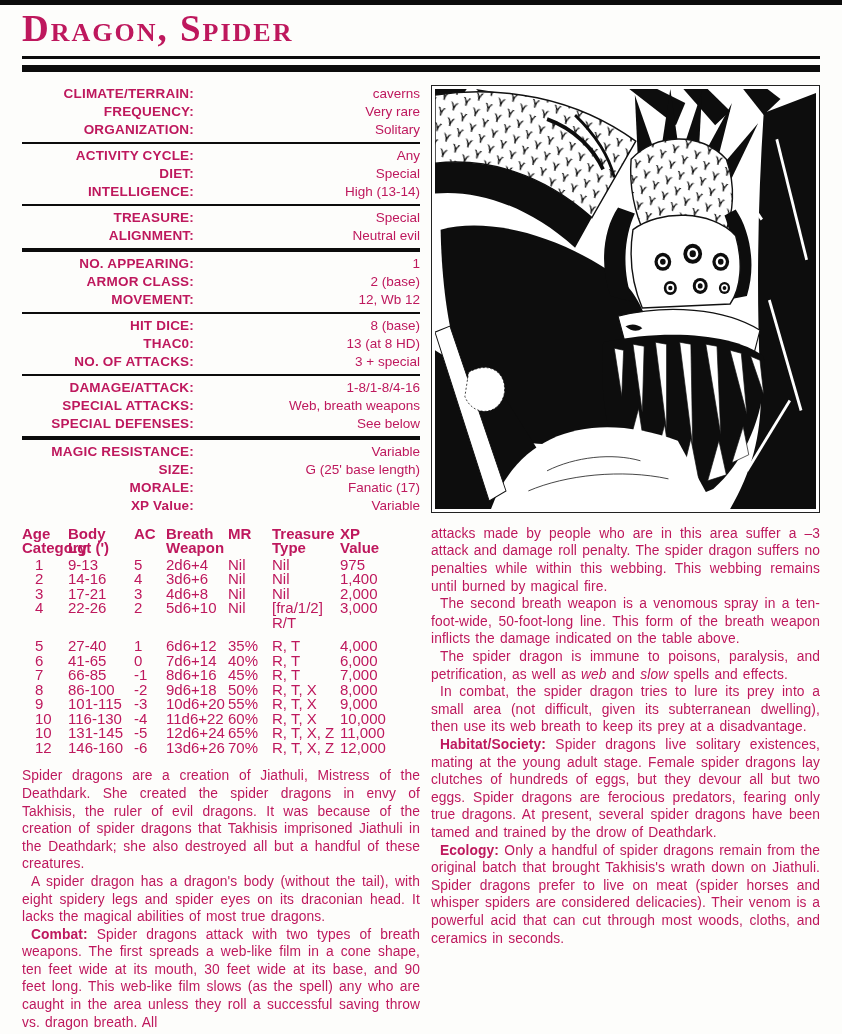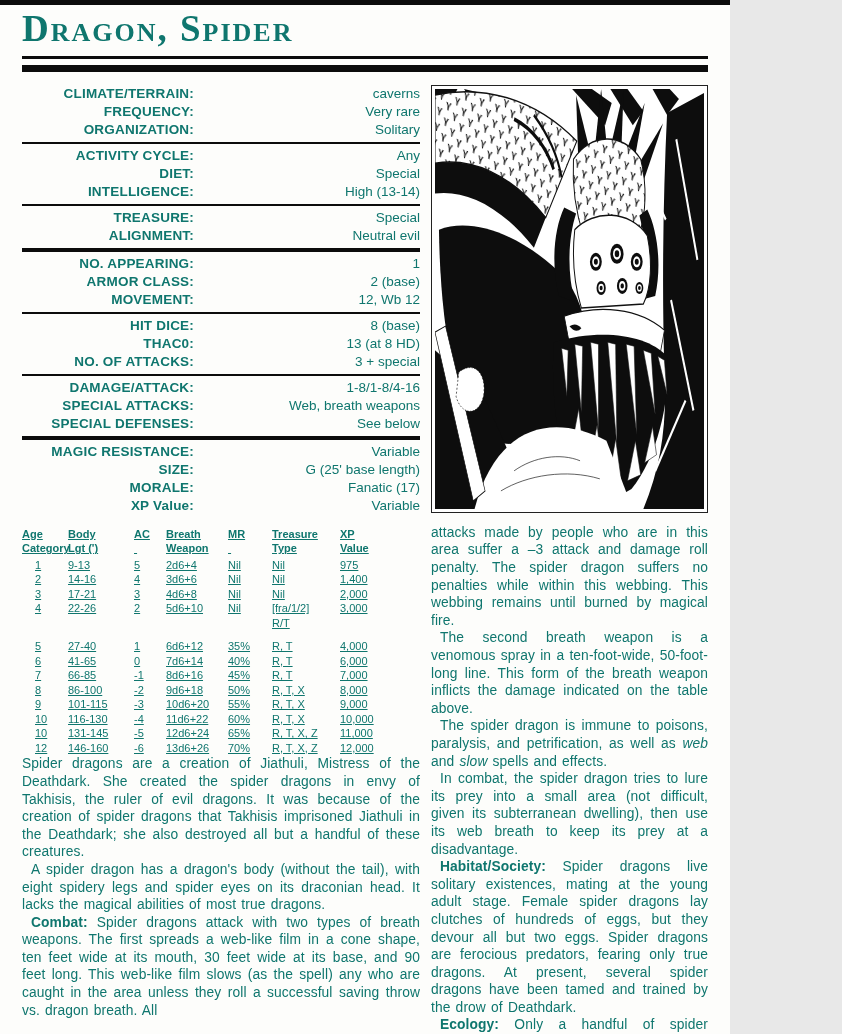--- a/index.html
+++ b/index.html
@@ -1,45 +1,45 @@
 <!DOCTYPE html>
 <html><head>
 <meta charset="utf-8">
 <style>
   html,body{margin:0;padding:0;background:#e8e8e8;}
-  .page{position:relative;width:730px;height:1034px;background:#fdfdfb;box-sizing:border-box;
-        padding:0 22px;overflow:hidden;color:#0f766e;
+  .page{position:relative;width:842px;height:1034px;background:#fdfdfb;box-sizing:border-box;
+        padding:0 22px;overflow:hidden;color:#be185d;
         font-family:"Liberation Sans","DejaVu Sans",sans-serif;}
   .top-bar{position:absolute;left:0;top:0;width:842px;height:5px;background:#0c0c0c;}
   .title{margin:0;padding-top:10px;font-family:"Liberation Serif","DejaVu Serif",serif;
          font-variant:small-caps;font-weight:bold;font-size:37px;letter-spacing:2px;line-height:1.05;}
   .rule{background:#0c0c0c;}
   .rule.thin{height:3px;margin-top:7px;}
   .rule.thick{height:7px;margin-top:6px;}
   .columns{display:flex;gap:11px;margin-top:13px;}
   .col-left{width:398px;flex:none;}
   .col-right{flex:1;min-width:0;}
 
   .stat-block{font-size:13.5px;line-height:18px;}
   .stat-row{display:flex;text-align:right;}
   .stat-label{font-weight:bold;min-width:172px;white-space:nowrap;letter-spacing:.2px;}
   .stat-value{flex:1;}
   .divider{background:#0c0c0c;}
   .divider.thin{height:2px;margin:3px 0;}
   .divider.thick{height:4px;margin:3px 0;}
 
-  .age-table{margin-top:12px;font-size:11px;line-height:14.5px;text-decoration:underline;}
+  .age-table{margin-top:12px;font-size:15px;line-height:14.5px;}
   .t-grid{display:grid;grid-template-columns:46px 66px 32px 62px 44px 68px 60px;}
   .t-grid.hdr{font-weight:bold;margin-bottom:2px;}
   .t-grid.gap{margin-top:9px;}
   .t-cell{padding-right:4px;}
   .t-cell.c0{padding-left:13px;}
   .hdr .t-cell.c0{padding-left:0;}
 
-  .body-text{}
+  .body-text{margin-top:12px;}
   .body-p{margin:0;font-size:13.8px;line-height:17.6px;text-align:justify;
           letter-spacing:.1px;word-spacing:1.2px;}
   .body-p.indent{text-indent:9px;}
   .b{font-weight:bold;}
   .i{font-style:italic;}
 
   .illus{border:1.6px solid #222;padding:3px;background:#fff;height:428px;
          box-sizing:border-box;margin-bottom:11px;}
   .illus svg{width:100%;height:100%;display:block;}
 </style>

